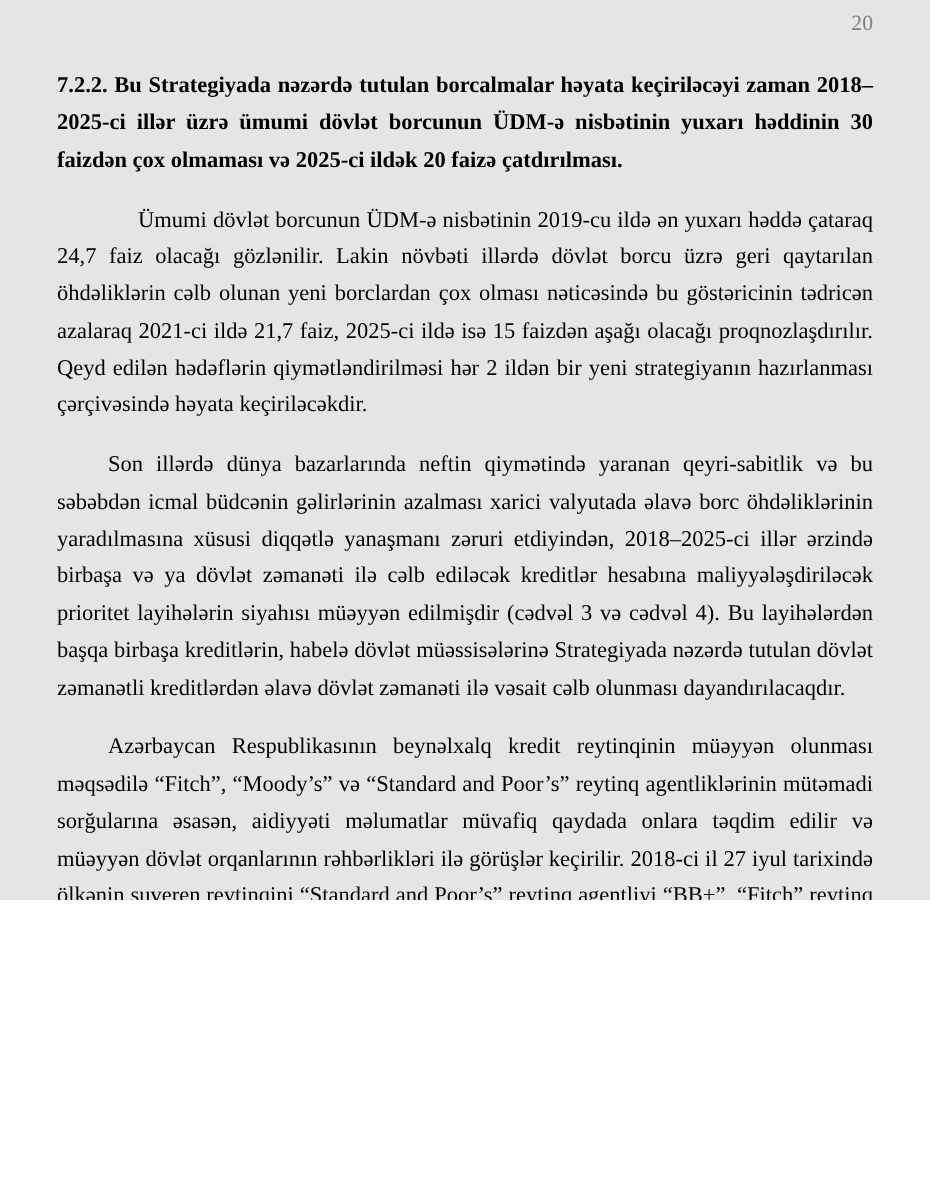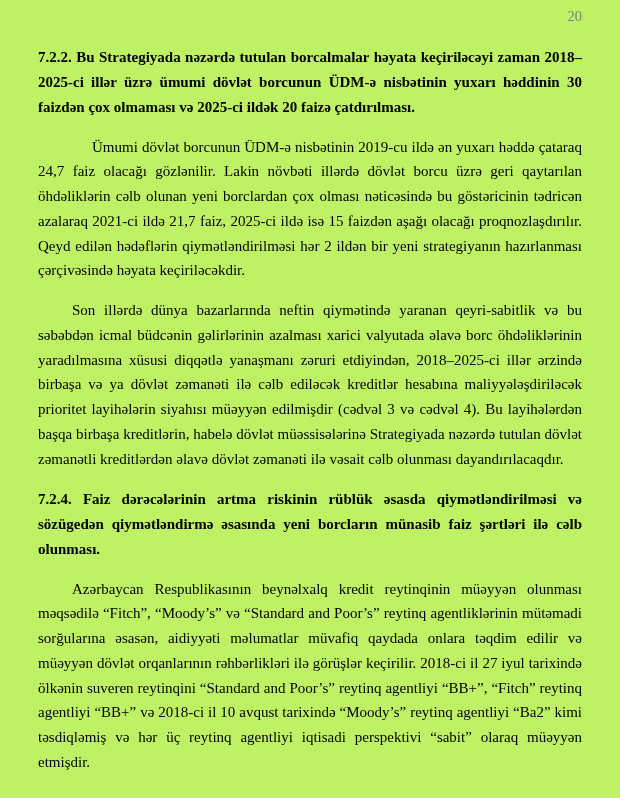--- a/index.html
+++ b/index.html
@@ -3,23 +3,23 @@
 <meta charset="utf-8">
 <style>
   html, body {
     margin: 0;
     padding: 0;
     background: #ffffff;
   }
   .page {
     position: relative;
     width: 620px;
-    height: 798px;
+    height: 600px;
     box-sizing: border-box;
-    background: #bef264;
+    background: #e5e5e5;
     padding: 8px 38px 0 38px;
     overflow: hidden;
     font-family: "Liberation Serif", "DejaVu Serif", serif;
     font-size: 15px;
     color: #000000;
   }
   .page-number {
     text-align: right;
     color: #7f7f7f;
     font-size: 14.5px;
@@ -48,17 +48,16 @@
 <div class="page">
   <div class="page-number">20</div>
 
   <p class="heading">7.2.2. Bu Strategiyada nəzərdə tutulan borcalmalar həyata keçiriləcəyi zaman 2018–2025-ci illər üzrə ümumi dövlət borcunun ÜDM-ə nisbətinin yuxarı həddinin 30 faizdən çox olmaması və 2025-ci ildək 20 faizə çatdırılması.</p>
 
   <p class="para indent-lg">Ümumi dövlət borcunun ÜDM-ə nisbətinin 2019-cu ildə ən yuxarı həddə çataraq 24,7 faiz olacağı gözlənilir. Lakin növbəti illərdə dövlət borcu üzrə geri qaytarılan öhdəliklərin cəlb olunan yeni borclardan çox olması nəticəsində bu göstəricinin tədricən azalaraq 2021-ci ildə 21,7 faiz, 2025-ci ildə isə 15 faizdən aşağı olacağı proqnozlaşdırılır. Qeyd edilən hədəflərin qiymətləndirilməsi hər 2 ildən bir yeni strategiyanın hazırlanması çərçivəsində həyata keçiriləcəkdir.</p>
 
 
   <p class="para">Son illərdə dünya bazarlarında neftin qiymətində yaranan qeyri-sabitlik və bu səbəbdən icmal büdcənin gəlirlərinin azalması xarici valyutada əlavə borc öhdəliklərinin yaradılmasına xüsusi diqqətlə yanaşmanı zəruri etdiyindən, 2018–2025-ci illər ərzində birbaşa və ya dövlət zəmanəti ilə cəlb ediləcək kreditlər hesabına maliyyələşdiriləcək prioritet layihələrin siyahısı müəyyən edilmişdir (cədvəl 3 və cədvəl 4). Bu layihələrdən başqa birbaşa kreditlərin, habelə dövlət müəssisələrinə Strategiyada nəzərdə tutulan dövlət zəmanətli kreditlərdən əlavə dövlət zəmanəti ilə vəsait cəlb olunması dayandırılacaqdır.</p>
 
-  <p class="heading">7.2.4. Faiz dərəcələrinin artma riskinin rüblük əsasda qiymətləndirilməsi və sözügedən qiymətləndirmə əsasında yeni borcların münasib faiz şərtləri ilə cəlb olunması.</p>
 
   <p class="para">Azərbaycan Respublikasının beynəlxalq kredit reytinqinin müəyyən olunması məqsədilə “Fitch”, “Moody’s” və “Standard and Poor’s” reytinq agentliklərinin mütəmadi sorğularına əsasən, aidiyyəti məlumatlar müvafiq qaydada onlara təqdim edilir və müəyyən dövlət orqanlarının rəhbərlikləri ilə görüşlər keçirilir. 2018-ci il 27 iyul tarixində ölkənin suveren reytinqini “Standard and Poor’s” reytinq agentliyi “BB+”, “Fitch” reytinq agentliyi “BB+” və 2018-ci il 10 avqust tarixində “Moody’s” reytinq agentliyi “Ba2” kimi təsdiqləmiş və hər üç reytinq agentliyi iqtisadi perspektivi “sabit” olaraq müəyyən etmişdir.</p>
 
 </div>
 
 </body></html>

